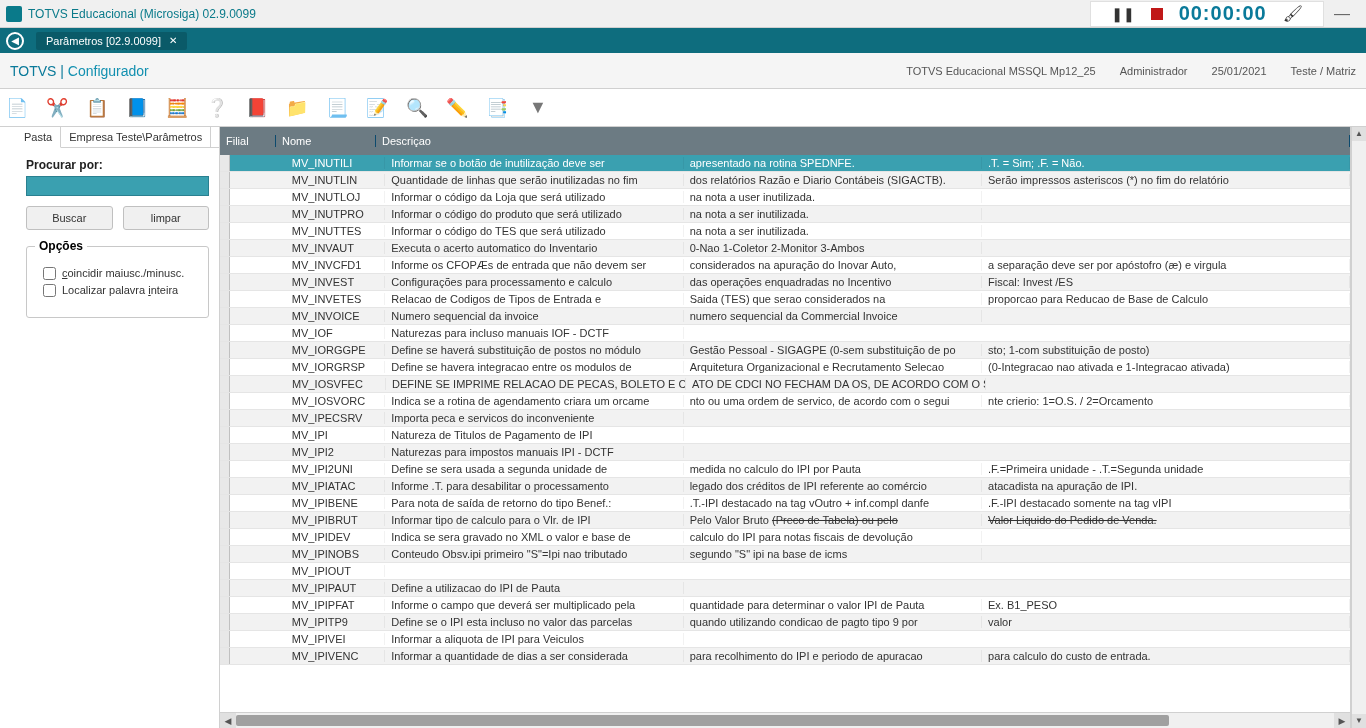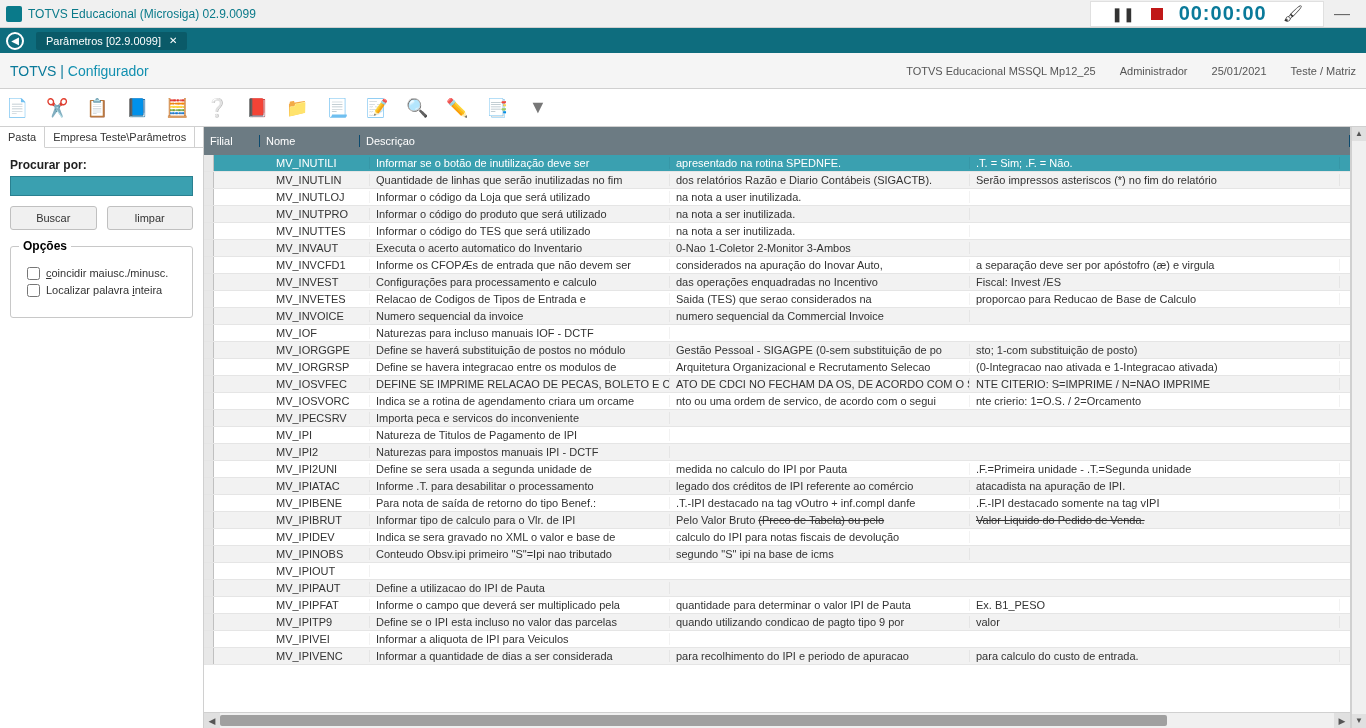--- a/index.html
+++ b/index.html
@@ -21,21 +21,21 @@
 .tabbar .tab .close { margin-left: 8px; font-size: 10px; cursor: pointer; }
 
 .header { height: 36px; background: #f5f5f5; border-bottom: 1px solid #d0d0d0; display: flex; align-items: center; padding: 0 10px; justify-content: space-between; }
 .header .brand { color: #0a7a9a; font-size: 14px; }
 .header .brand .cfg { color: #1290b0; }
 .header .meta { display: flex; gap: 24px; color: #555; font-size: 11px; }
 
 .toolbar { height: 38px; background: #fff; border-bottom: 1px solid #d0d0d0; display: flex; align-items: center; padding: 0 6px; gap: 16px; }
 .toolbar .tb-icon { width: 24px; height: 24px; display: flex; align-items: center; justify-content: center; font-size: 18px; cursor: pointer; }
 
-.main { display: flex; height: calc(728px - 28px - 25px - 36px - 38px); }
+.main { display: flex; height: calc(728px - 28px - 25px - 36px - 38px); margin-left: 16px; }
 .sidebar { width: 204px; border-right: 1px solid #d0d0d0; display: flex; flex-direction: column; }
 .side-tabs { display: flex; border-bottom: 1px solid #d0d0d0; }
 .side-tabs .st { padding: 4px 8px; font-size: 11px; border-right: 1px solid #d0d0d0; color: #333; }
 .side-tabs .st.active { background: #fff; border-bottom: 1px solid #fff; margin-bottom: -1px; }
 .side-body { padding: 10px; }
 .side-body .search-label { font-weight: bold; font-size: 12px; color: #222; margin-bottom: 4px; }
 .side-body input[type=text] { width: 100%; height: 20px; background: #3aa0b0; border: 1px solid #2a8090; color: #fff; padding: 0 4px; }
 .side-body .btn-row { display: flex; gap: 10px; margin-top: 10px; }
 .side-body button { flex: 1; height: 24px; background: #f0f0f0; border: 1px solid #c0c0c0; border-radius: 3px; cursor: pointer; font-size: 11px; color: #333; }
 .opcoes { border: 1px solid #c8c8c8; border-radius: 3px; margin-top: 16px; padding: 16px; position: relative; }
@@ -264,21 +264,20 @@
               <div class="cell col-desc">Define se havera integracao entre os modulos de</div>
               <div class="cell col-d2">Arquitetura Organizacional e Recrutamento Selecao</div>
               <div class="cell col-d3">(0-Integracao nao ativada e 1-Integracao ativada)</div>
             </div>
             <div class="row">
               <div class="rowgutter"></div>
               <div class="cell col-filial"></div>
               <div class="cell col-nome">MV_IOSVFEC</div>
               <div class="cell col-desc">DEFINE SE IMPRIME RELACAO DE PECAS, BOLETO E CONTR</div>
               <div class="cell col-d2">ATO DE CDCI NO FECHAM DA OS, DE ACORDO COM O SEGUI</div>
-              <div class="cell col-d3">NTE CITERIO: S=IMPRIME / N=NAO IMPRIME</div>
             </div>
             <div class="row">
               <div class="rowgutter"></div>
               <div class="cell col-filial"></div>
               <div class="cell col-nome">MV_IOSVORC</div>
               <div class="cell col-desc">Indica se a rotina de agendamento criara um orcame</div>
               <div class="cell col-d2">nto ou uma ordem de servico, de acordo com o segui</div>
               <div class="cell col-d3">nte crierio: 1=O.S. / 2=Orcamento</div>
             </div>
             <div class="row">

